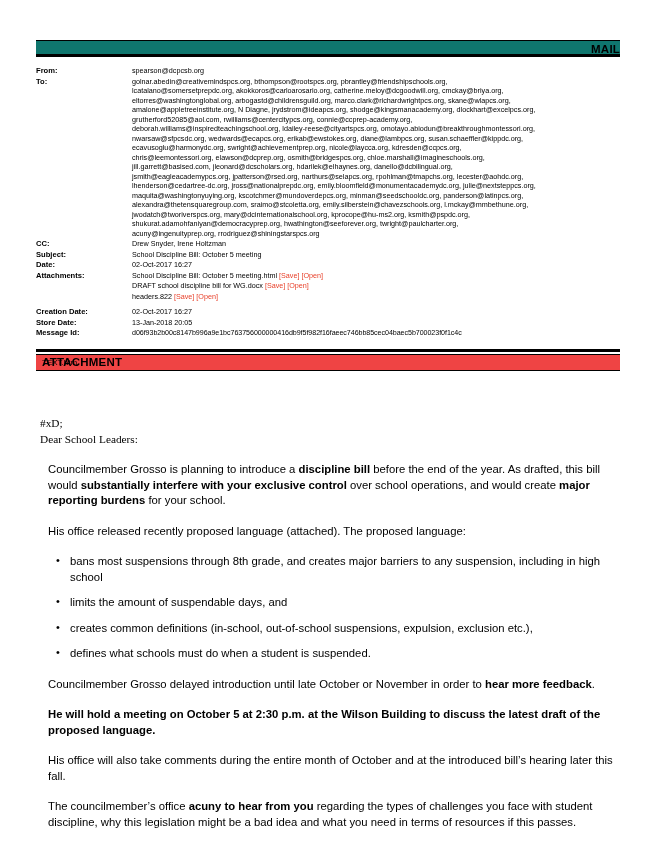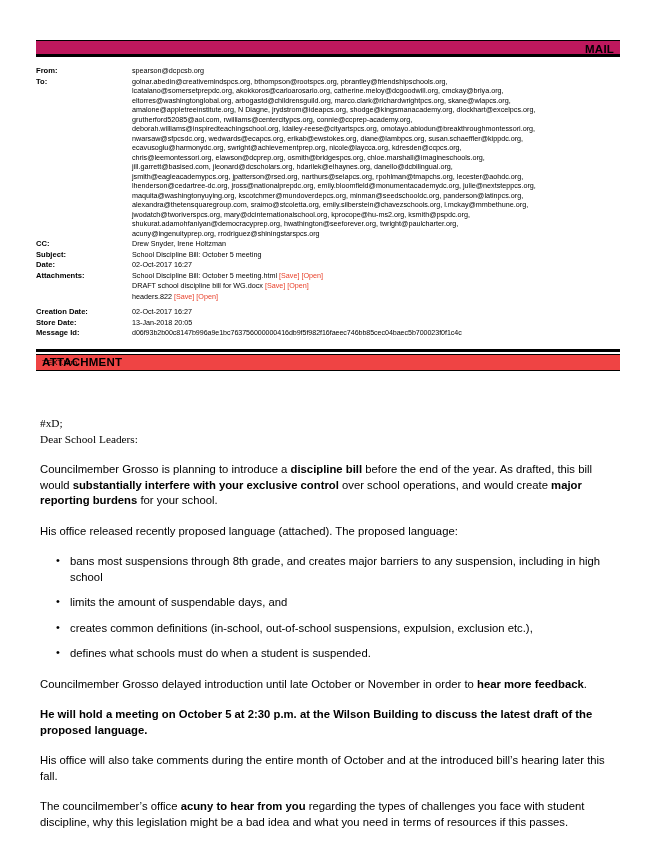--- a/index.html
+++ b/index.html
@@ -25,27 +25,26 @@
   }
 
   
   .mail-banner-wrap {
     position: absolute;
     left: 36px;
     top: 40px;
     width: 584px;
   }
   .mail-banner {
-    background: #be185d;
+    background: #0f766e;
     border-top: 1px solid #000;
     border-bottom: 3px solid #000;
     height: 17px;
     line-height: 16px;
     text-align: right;
-    padding-right: 6px;
     box-sizing: border-box;
     font-size: 11.5px;
     font-weight: bold;
     letter-spacing: 0.2px;
   }
 
   
   .hdr {
     position: absolute;
     left: 36px;
@@ -119,21 +118,21 @@
 
   
   .body {
     position: absolute;
     left: 40px;
     top: 400px;
     width: 580px;
     font-size: 11.3px;
     line-height: 15.5px;
   }
-  .body p { margin: 0 0 15px 0; }
+  .body p { margin: 0 0 15px 8px; }
   .salutation { margin: 16px 0 15px 0; font-family: Liberation Serif, serif; }
   .salutation span { display: block; }
   .body ul {
     margin: 0 0 15px 0;
     padding-left: 30px;
     list-style: none;
   }
   .body ul li {
     position: relative;
     margin: 10px 0 0 0;

